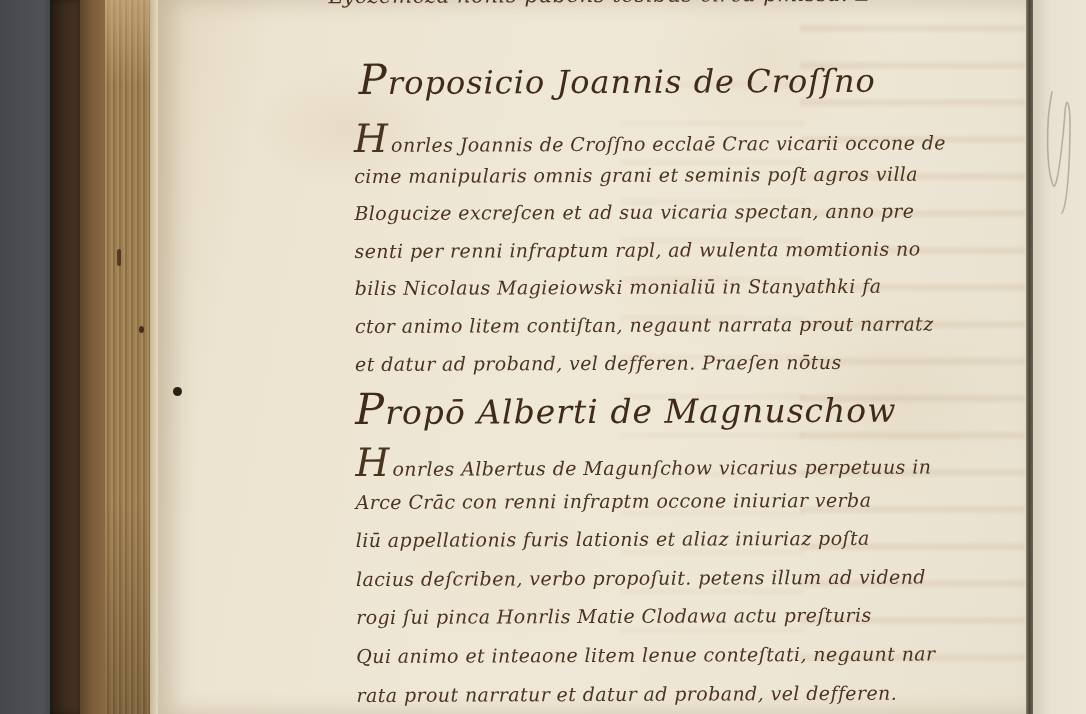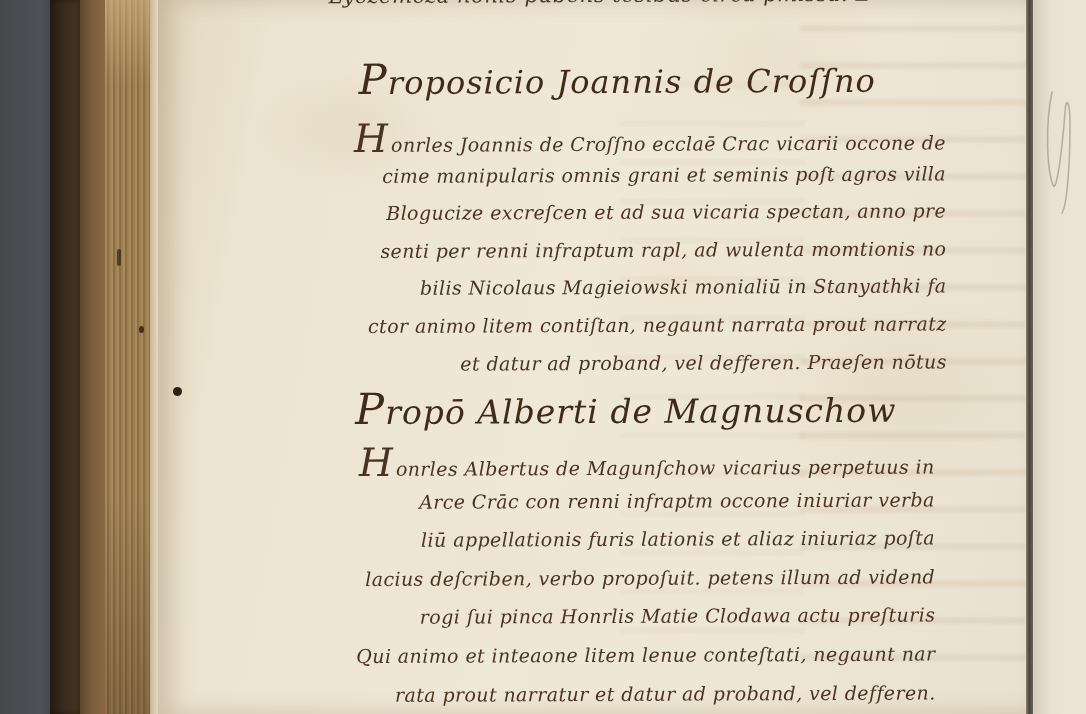--- a/index.html
+++ b/index.html
@@ -1,18 +1,18 @@
 <!DOCTYPE html>
 <html><head>
 <meta charset="utf-8">
 <style>
   html,body{margin:0;padding:0;}
   body{width:1086px;height:714px;overflow:hidden;background:#3f4044;}
   .stage{position:relative;width:1086px;height:714px;background:#4b4c50;overflow:hidden;
-         font-family:"DejaVu Serif", serif;text-align:right;}
+         font-family:"DejaVu Serif", serif;}
   
   .bg-vignette{position:absolute;left:0;top:0;width:60px;height:100%;
     background:linear-gradient(90deg,#46474b 0%,#505156 70%,#3c3c40 100%);}
   .binding-dark{position:absolute;left:50px;top:0;width:32px;height:100%;
     background:linear-gradient(90deg,#241b13 0%,#3a2b1e 45%,#4a3623 100%);
     box-shadow:inset -3px 0 6px rgba(0,0,0,.35);}
   .binding-mid{position:absolute;left:80px;top:0;width:27px;height:100%;
     background:linear-gradient(90deg,#5d452c 0%,#7d5f3d 50%,#8a6a43 100%);}
   .fore-edge{position:absolute;left:105px;top:0;width:47px;height:100%;
     background:repeating-linear-gradient(90deg,#a8895c 0 2px,#8d6f45 2px 4px,#9d7f52 4px 6px);}

